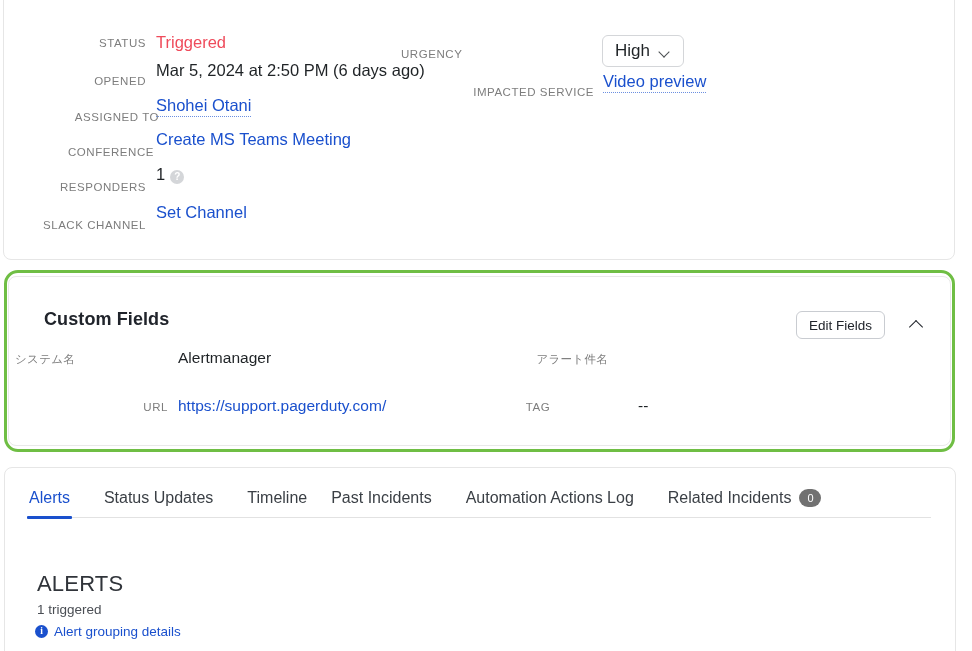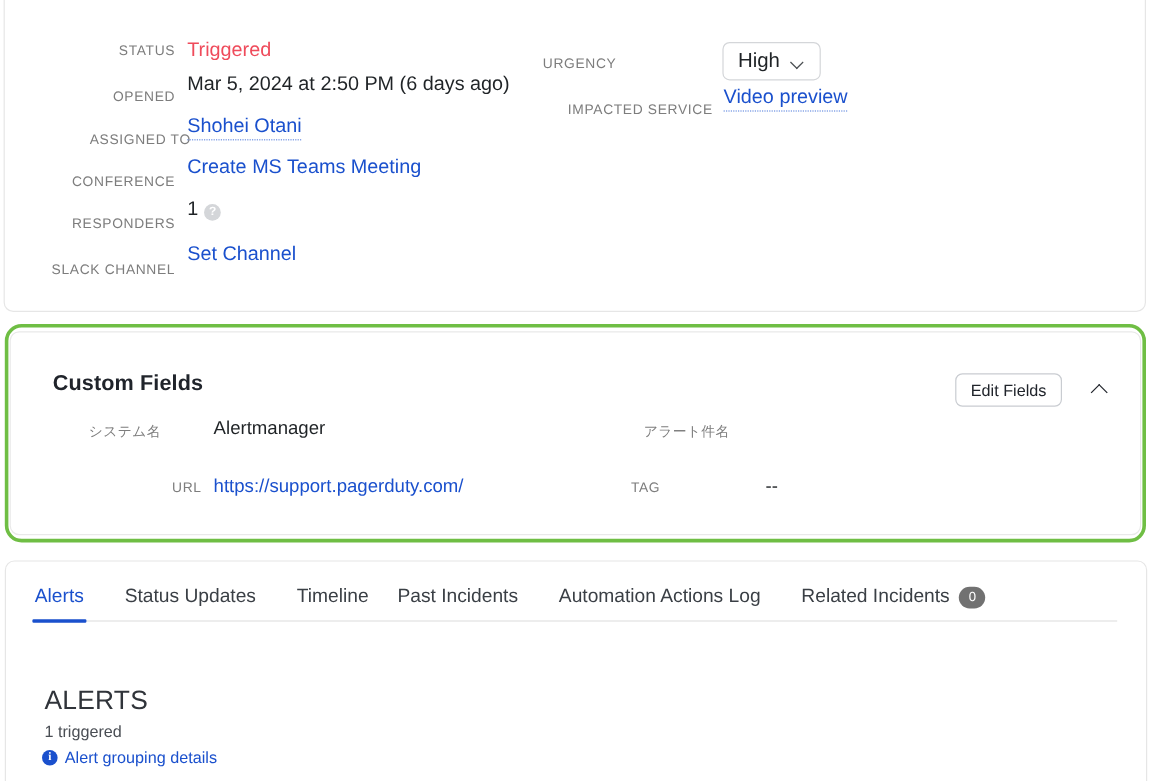--- a/index.html
+++ b/index.html
@@ -152,21 +152,21 @@
       <span class="dvalue">Mar 5, 2024 at 2:50 PM (6 days ago)</span>
     </div>
 
     <div class="drow" style="left:13px; top:120px; width:142px; justify-content:flex-end;">
       <span class="dlabel">ASSIGNED TO</span>
     </div>
     <div class="drow" style="left:152px; top:105px;">
       <a class="dvalue link dotted" href="#">Shohei Otani</a>
     </div>
 
-    <div class="drow" style="left:0px; top:155px; width:142px; justify-content:flex-end;">
+    <div class="drow" style="left:8px; top:155px; width:142px; justify-content:flex-end;">
       <span class="dlabel">CONFERENCE</span>
     </div>
     <div class="drow" style="left:152px; top:139px;">
       <a class="dvalue link" href="#">Create MS Teams Meeting</a>
     </div>
 
     <div class="drow" style="left:0px; top:190px; width:142px; justify-content:flex-end;">
       <span class="dlabel">RESPONDERS</span>
     </div>
     <div class="drow" style="left:152px; top:174px;">
@@ -174,21 +174,21 @@
       <span class="qmark">?</span>
     </div>
 
     <div class="drow" style="left:0px; top:228px; width:142px; justify-content:flex-end;">
       <span class="dlabel">SLACK CHANNEL</span>
     </div>
     <div class="drow" style="left:152px; top:212px;">
       <a class="dvalue link" href="#">Set Channel</a>
     </div>
 
-    <div class="drow" style="left:384px; top:57px; width:190px; justify-content:center;">
+    <div class="drow" style="left:397px; top:57px; width:190px; justify-content:flex-start;">
       <span class="dlabel">URGENCY</span>
     </div>
     <div class="select-box" style="position:absolute; left:598px; top:44px;">
       <span>High</span>
       <span class="chev-d"></span>
     </div>
 
     <div class="drow" style="left:400px; top:95px; width:190px; justify-content:flex-end;">
       <span class="dlabel">IMPACTED SERVICE</span>
     </div>
@@ -204,21 +204,21 @@
     <div id="cf-title">Custom Fields</div>
 
     <div id="edit-fields-btn">
       <span>Edit Fields</span>
     </div>
 
     <div id="collapse-btn">
       <span class="chev-u"></span>
     </div>
 
-    <div class="cf-row" style="left:16px; top:76px; width:160px; justify-content:center;">
+    <div class="cf-row" style="left:7px; top:76px; width:160px; justify-content:flex-start;">
       <span class="cf-label">システム名</span>
     </div>
     <div class="cf-row" style="left:170px; top:71px;">
       <span class="cf-value">Alertmanager</span>
     </div>
 
     <div class="cf-row" style="left:0px; top:125px; width:160px; justify-content:flex-end;">
       <span class="cf-label up">URL</span>
     </div>
     <div class="cf-row" style="left:170px; top:119px;">

